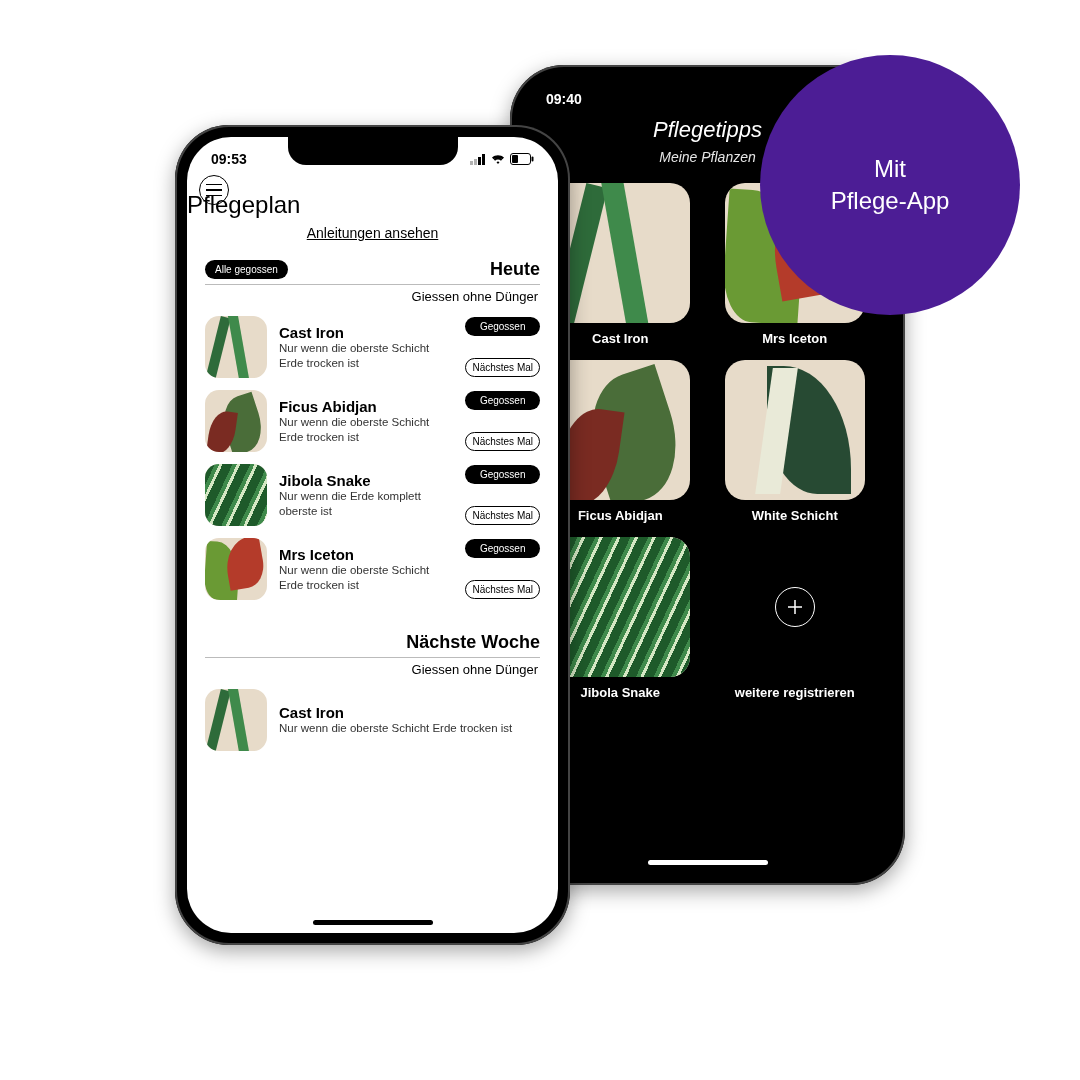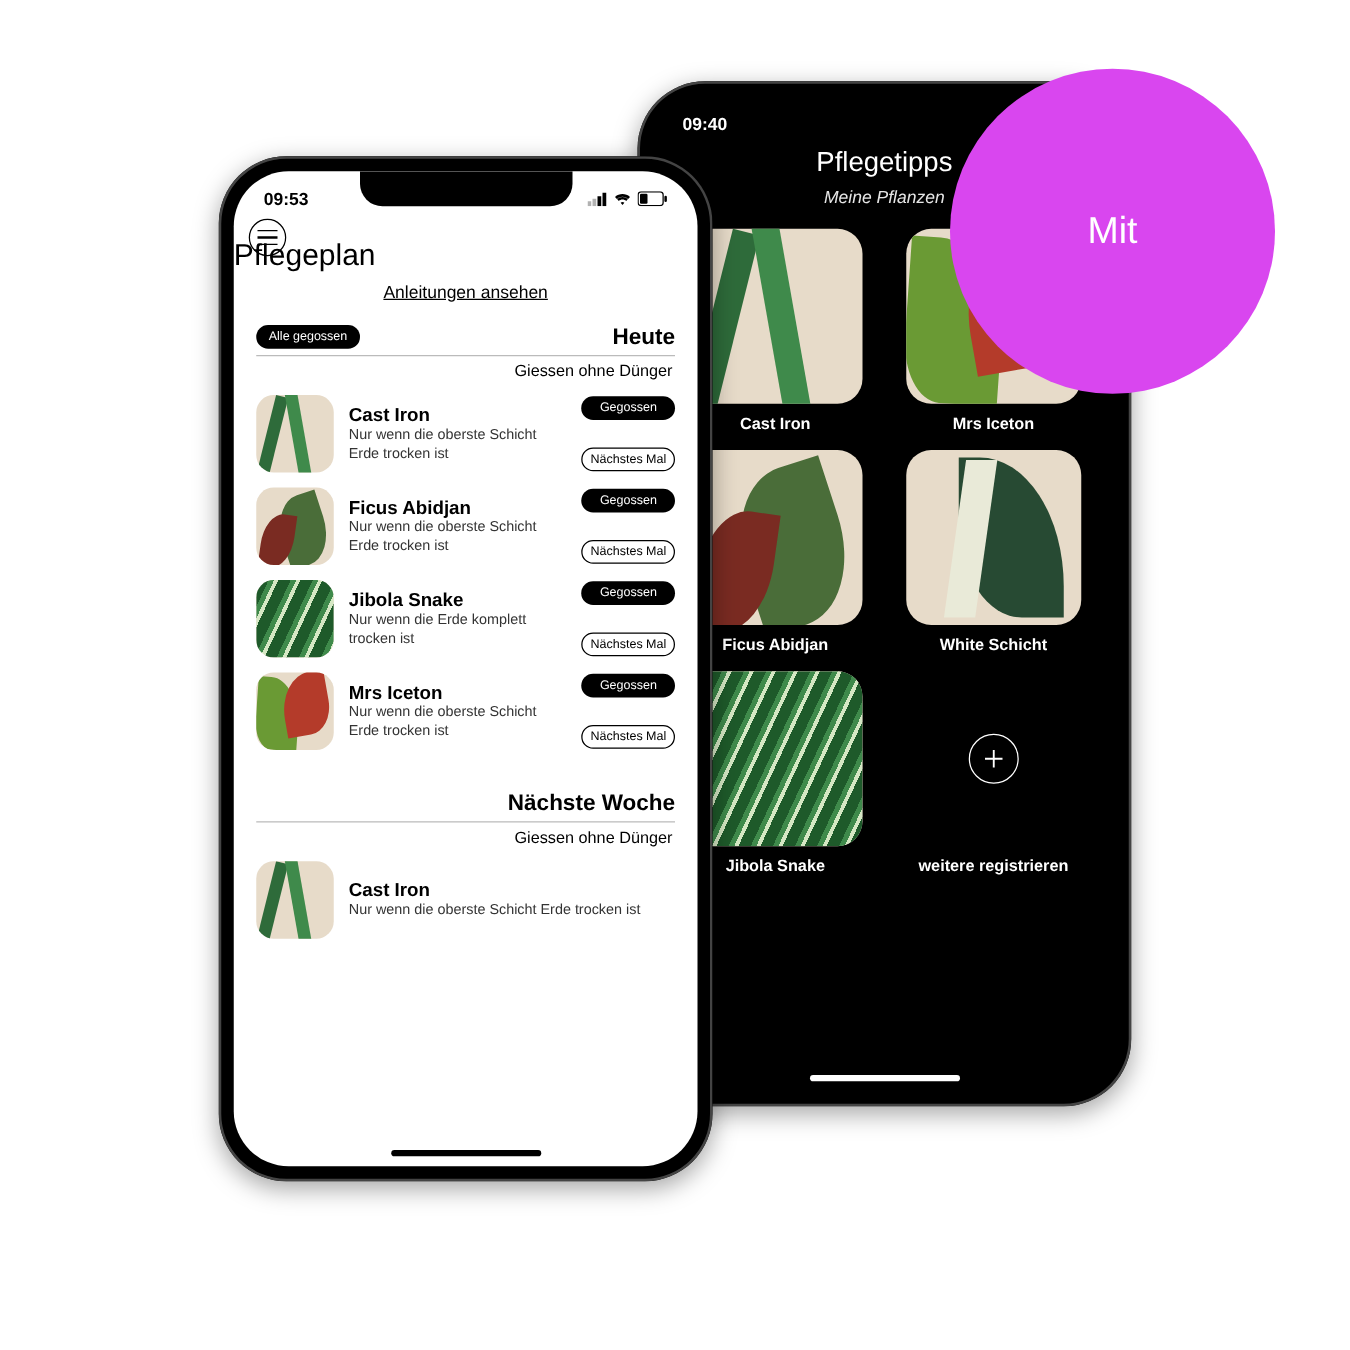--- a/index.html
+++ b/index.html
@@ -68,21 +68,21 @@
   .row { display:flex; align-items:center; gap:12px; padding:6px 18px; }
   .thumb { width:62px; height:62px; border-radius:14px; flex:0 0 62px; position:relative; overflow:hidden; }
   .info { flex:1; }
   .info .n { font-size:15px; font-weight:600; }
   .info .d { font-size:11.5px; color:#333; line-height:1.25; }
   .btncol { display:flex; flex-direction:column; gap:22px; align-items:stretch; }
   .btncol .b1 { background:#000; color:#fff; border-radius:12px; font-size:10px; text-align:center; padding:4px 8px; }
   .btncol .b2 { border:1px solid #000; border-radius:12px; font-size:10px; text-align:center; padding:3px 6px; }
 
   
-  .r-title { text-align:center; font-size:22px; margin-top:6px; }
+  .r-title { text-align:center; font-size:22px; margin-top:6px;font-style:italic; }
   .r-sub   { text-align:center; font-size:14px; margin-top:6px; opacity:.9;font-style:italic; }
   .grid { display:grid; grid-template-columns:1fr 1fr; gap:14px 18px; padding:18px 20px 0; }
   .tile { display:flex; flex-direction:column; align-items:center; gap:8px; }
   .tile .sq { width:140px; height:140px; border-radius:20px; position:relative; overflow:hidden; }
   .tile .lbl { font-size:13px; font-weight:600; color:#fff; }
   .add-circle { width:40px; height:40px; border:1.5px solid #fff; border-radius:50%;
     display:flex; align-items:center; justify-content:center; margin:46px auto 14px; }
   .add-circle svg{stroke:#fff;}
 
   
@@ -96,31 +96,32 @@
   .plant2::after {left:6%;top:34%;width:42%;height:70%;background:#7a2b22;border-radius:60% 0 60% 0;transform:rotate(8deg);}
   .plant3::before{inset:0;background:repeating-linear-gradient(115deg,#1e5a2a 0 9px,#3f8a4b 9px 13px,#d5e8c4 13px 16px);}
   .plant4::before{left:0;top:6%;width:55%;height:94%;background:#6a9a34;border-radius:0 70% 0 40%;transform:rotate(4deg);}
   .plant4::after {left:34%;top:0;width:60%;height:80%;background:#b43b2a;border-radius:70% 0 50% 0;transform:rotate(-10deg);}
   .plant5::before{left:30%;top:4%;width:60%;height:92%;background:#274a33;border-radius:0 80% 0 60%;}
   .plant5::after {left:28%;top:6%;width:18%;height:90%;background:#e9ead8;transform:skewX(-8deg);}
 
   .badge {
     position:absolute; right:60px; top:55px; z-index:5;
     width:260px; height:260px; border-radius:50%;
-    background:#d946ef; color:#fff;
+    background:#4c1d95; color:#fff;
     display:flex; align-items:center; justify-content:center; text-align:center;
-    font-size:30px; line-height:1.35; font-weight:300;
+    font-size:24px; line-height:1.35; font-weight:300;
   }
 </style>
 </head>
 <body>
 
 <div class="badge">
   <div>
     <span>Mit</span><br>
+    <span>Pflege-App</span>
   </div>
 </div>
 
 <div class="phone right">
   <div class="screen">
     <div class="notch"></div>
     <div class="statusbar">
       <span>09:40</span>
       <span class="status-icons">
         <svg width="16" height="11" viewBox="0 0 16 11">
@@ -233,21 +234,21 @@
         </div>
       <div class="btncol">
           <div class="b1">Gegossen</div>
           <div class="b2">Nächstes Mal</div>
         </div>
     </div>
     <div class="row">
       <div class="thumb bg-beige plant3"></div>
       <div class="info">
           <div class="n">Jibola Snake</div>
-          <div class="d">Nur wenn die Erde komplett trocken ist</div>
+          <div class="d">Nur wenn die Erde komplett oberste ist</div>
         </div>
       <div class="btncol">
           <div class="b1">Gegossen</div>
           <div class="b2">Nächstes Mal</div>
         </div>
     </div>
     <div class="row">
       <div class="thumb bg-beige plant4"></div>
       <div class="info">
           <div class="n">Mrs Iceton</div>

